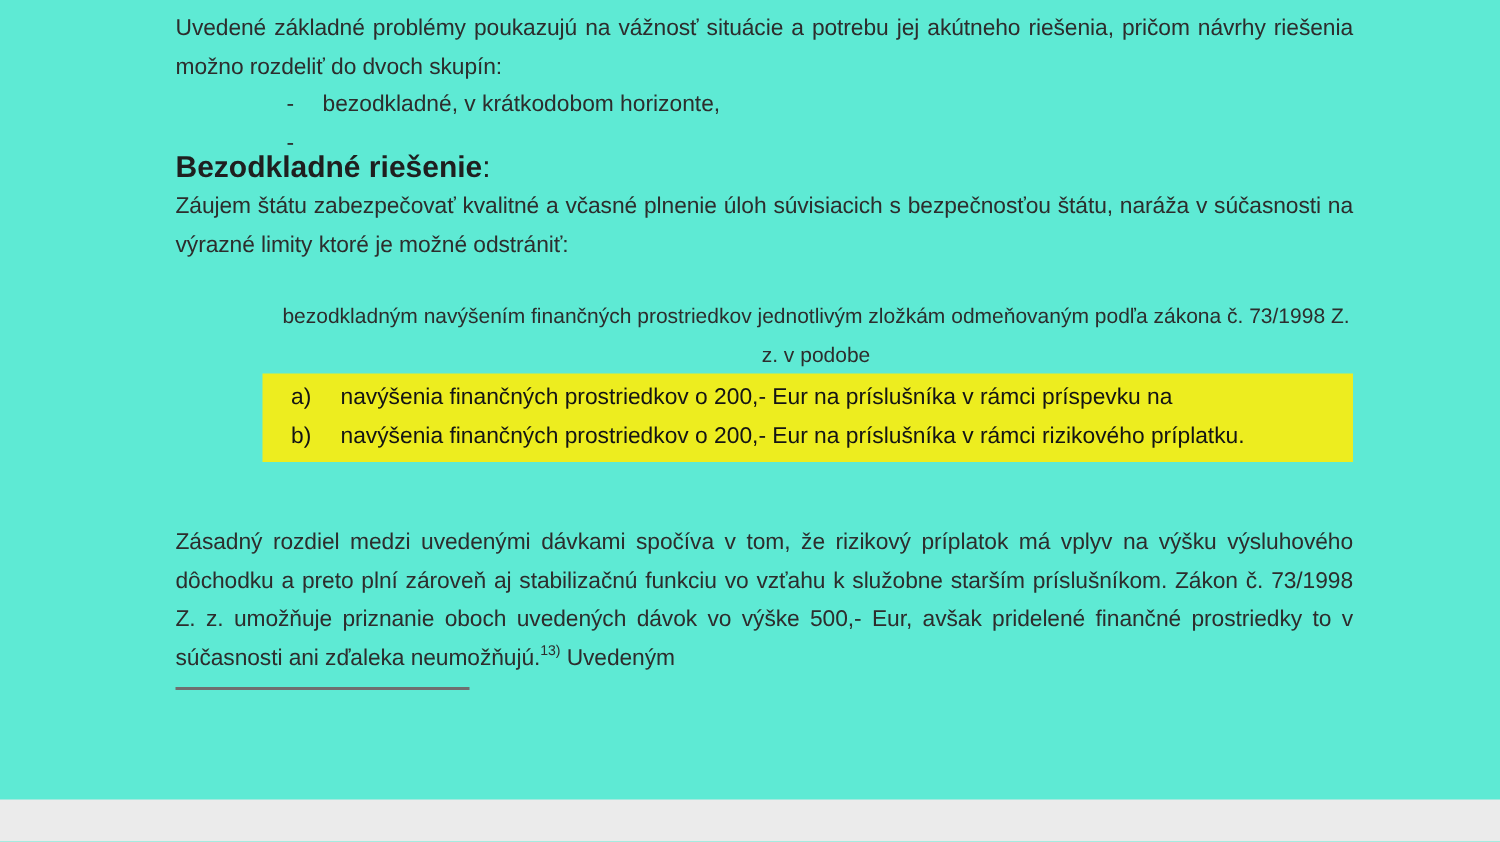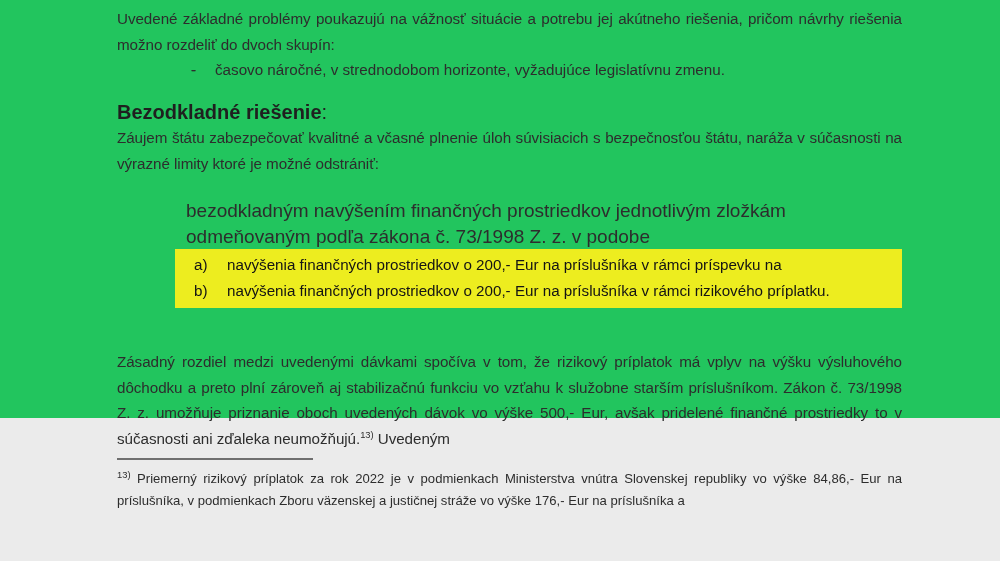--- a/index.html
+++ b/index.html
@@ -11,23 +11,23 @@
     height: 561px;
     background: #ebebeb;
     font-family: "Liberation Sans", sans-serif;
     color: #2b2b2b;
     overflow: hidden;
   }
 
   .page {
     position: relative;
     width: 1000px;
-    height: 418px;
+    height: 533px;
     box-sizing: border-box;
-    background: #22c55e;
+    background: #5eead4;
   }
 
   .content {
     position: absolute;
     left: 117px;
     top: 6px;
     width: 785px;
   }
 
   .para {
@@ -73,23 +73,23 @@
     color: #1f1f1f;
   }
   .bold-head .colon {
     font-weight: normal;
   }
 
   
   .indent-block {
     margin-left: 69px;
     width: 716px;
-    font-size: 19px;
-    line-height: 25.5px;
-    text-align: left;
+    font-size: 14px;
+    line-height: 25.5px;
+    text-align: center;
     color: #2d2d2d;
   }
 
   
   .hl-wrap {
     margin-left: 58px;
     width: 727px;
     background: #eded1f;
     padding: 3px 0 5px 0;
     box-sizing: border-box;
@@ -162,24 +162,24 @@
 
 <div class="page">
 
   <div class="content">
 
     <p class="para">Uvedené základné problémy poukazujú na vážnosť situácie a potrebu jej akútneho riešenia, pričom návrhy riešenia možno rozdeliť do dvoch skupín:</p>
 
     <ul class="dash-list">
       <li class="dash-item">
         <span class="dash-marker">-</span>
+        <span>bezodkladné, v krátkodobom horizonte,</span>
       </li>
       <li class="dash-item">
         <span class="dash-marker">-</span>
-        <span>časovo náročné, v strednodobom horizonte, vyžadujúce legislatívnu zmenu.</span>
       </li>
     </ul>
 
     <div class="spacer-md"></div>
 
     <div class="bold-head"><span>Bezodkladné riešenie</span><span class="colon">:</span></div>
 
     <p class="para">Záujem štátu zabezpečovať kvalitné a včasné plnenie úloh súvisiacich s bezpečnosťou štátu, naráža v súčasnosti na výrazné limity ktoré je možné odstrániť:</p>
 
     <div class="spacer-lg"></div>
@@ -200,17 +200,16 @@
     </div>
 
     <div class="spacer-md"></div>
 
     <p class="para last-left"><span>Zásadný rozdiel medzi uvedenými dávkami spočíva v tom, že rizikový príplatok má vplyv na výšku výsluhového dôchodku a preto plní zároveň aj stabilizačnú funkciu vo vzťahu k služobne starším príslušníkom. Zákon č. 73/1998 Z. z. umožňuje priznanie oboch uvedených dávok vo výške 500,- Eur, avšak pridelené finančné prostriedky to v súčasnosti ani zďaleka neumožňujú.</span><sup>13)</sup><span> Uvedeným</span></p>
 
   </div>
 
   <div class="footnote-area">
     <div class="fn-rule"></div>
-    <p class="fn-text"><sup>13)</sup><span> Priemerný rizikový príplatok za rok 2022 je v podmienkach Ministerstva vnútra Slovenskej republiky vo výške 84,86,- Eur na príslušníka, v podmienkach Zboru väzenskej a justičnej stráže vo výške 176,- Eur na príslušníka a</span></p>
   </div>
 
 
 </div>
 
 </body></html>

